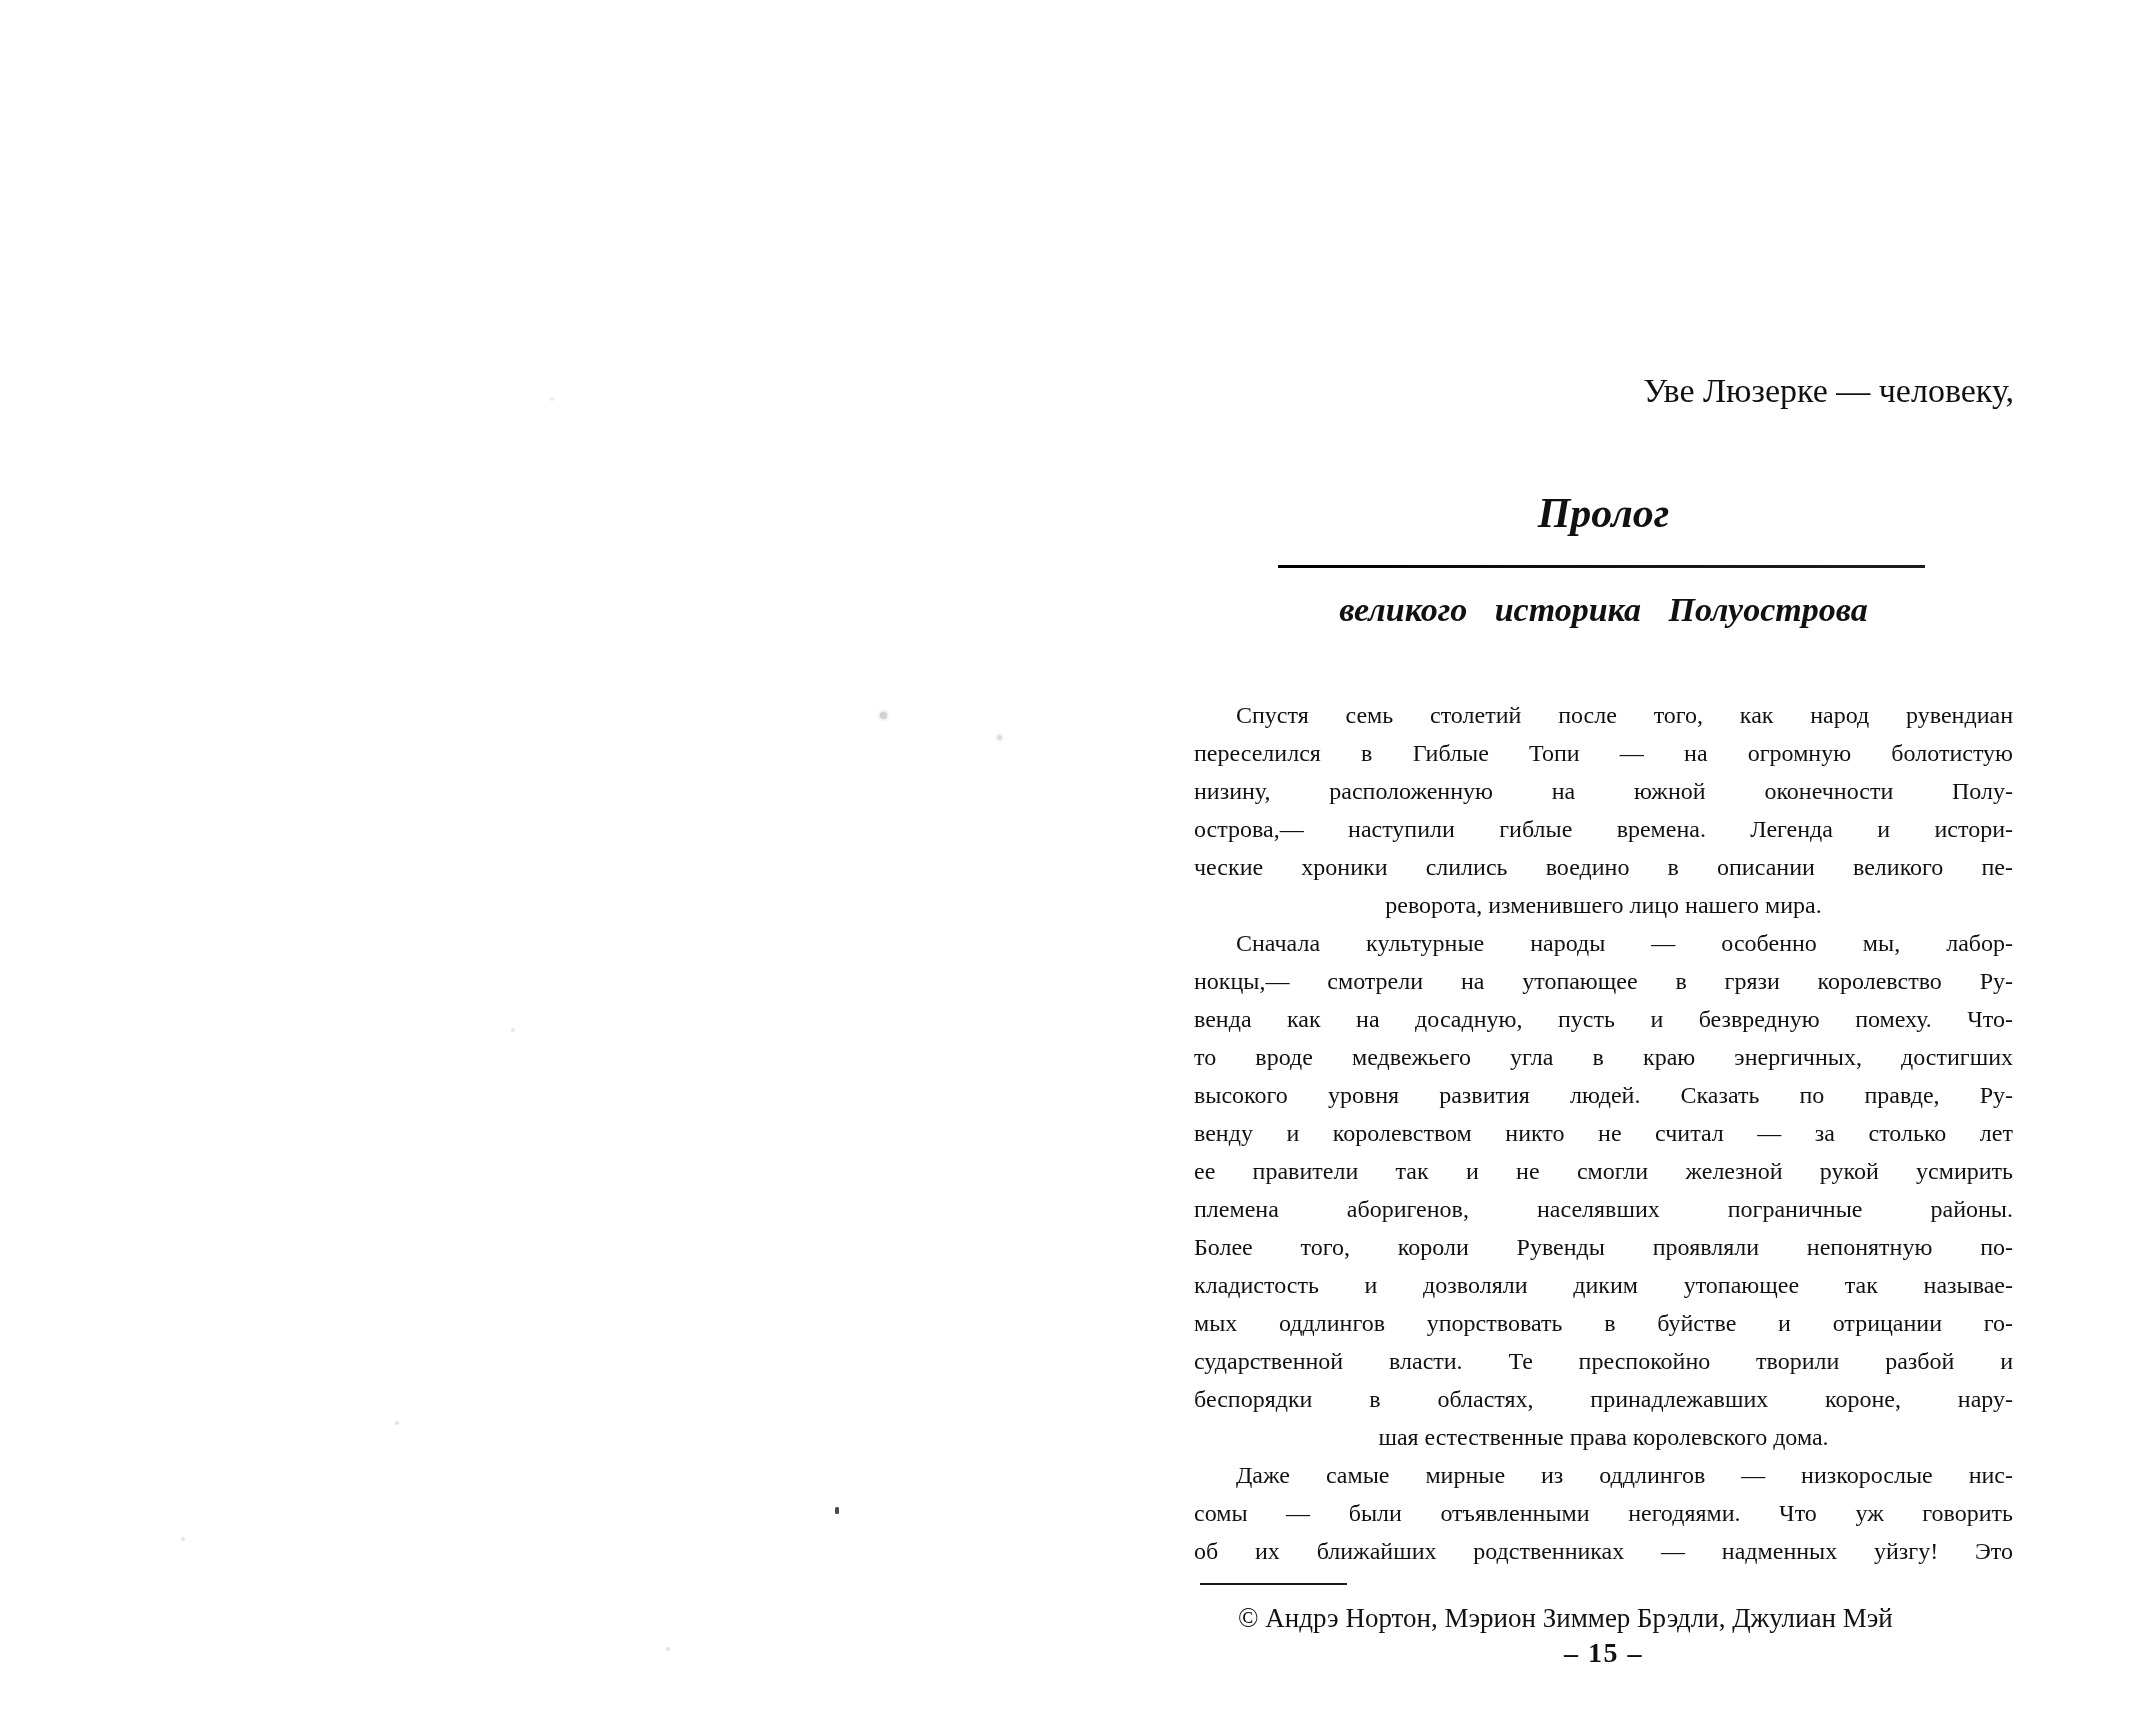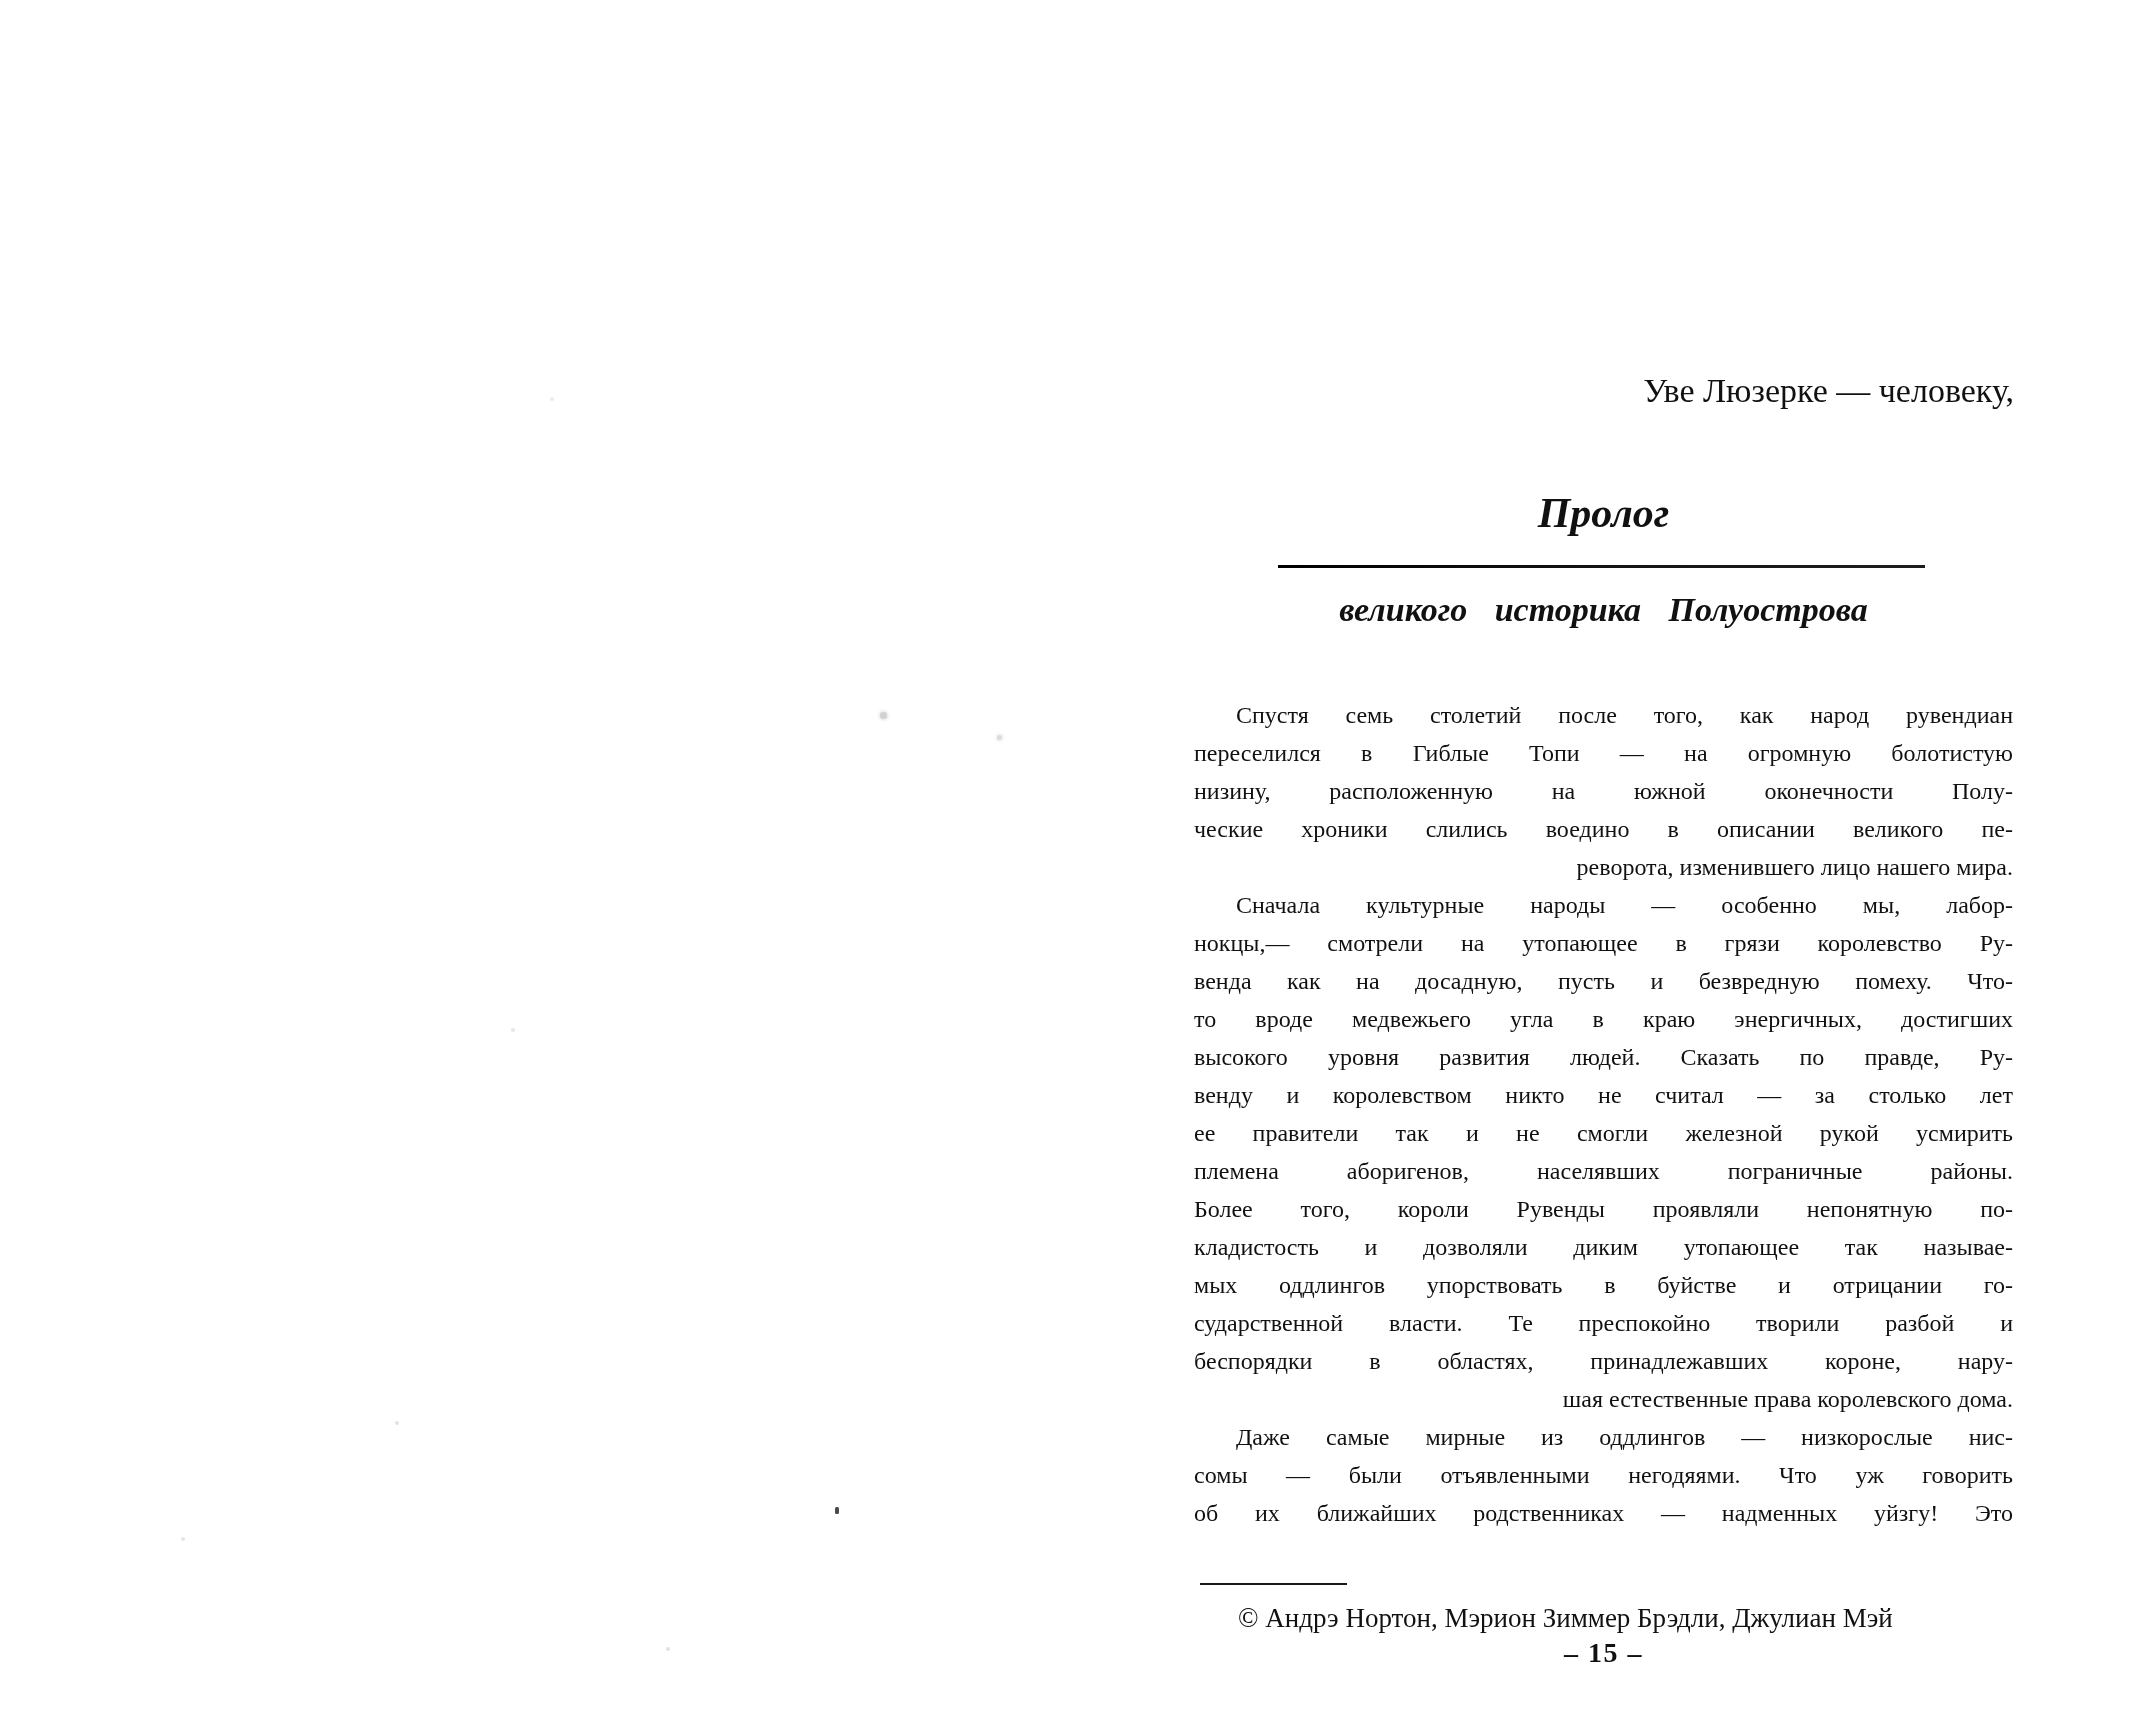--- a/index.html
+++ b/index.html
@@ -94,21 +94,21 @@
   }
   
   .ln::after {
     content: "";
     display: inline-block;
     width: 100%;
     height: 0;
     vertical-align: top;
   }
   .ln.ind { padding-left: 42px; }
-  .ln.left { text-align: right; }
+  .ln.left { text-align: center; }
   .ln.left::after { content: none; }
 
   .footnote-rule {
     position: absolute;
     left: 1200px;
     top: 1583px;
     width: 147px;
     height: 2.2px;
     background: #181818;
   }
@@ -158,20 +158,21 @@
     <div class="heading-rule"></div>
 
     <h2 class="subheading">
       <div>великого историка Полуострова</div>
     </h2>
 
     <div class="bodytext">
       <div class="ln ind">Спустя семь столетий после того, как народ рувендиан</div>
       <div class="ln">переселился в Гиблые Топи — на огромную болотистую</div>
       <div class="ln">низину, расположенную на южной оконечности Полу-</div>
+      <div class="ln">острова,— наступили гиблые времена. Легенда и истори-</div>
       <div class="ln">ческие хроники слились воедино в описании великого пе-</div>
       <div class="ln left">реворота, изменившего лицо нашего мира.</div>
       <div class="ln ind">Сначала культурные народы — особенно мы, лабор-</div>
       <div class="ln">нокцы,— смотрели на утопающее в грязи королевство Ру-</div>
       <div class="ln">венда как на досадную, пусть и безвредную помеху. Что-</div>
       <div class="ln">то вроде медвежьего угла в краю энергичных, достигших</div>
       <div class="ln">высокого уровня развития людей. Сказать по правде, Ру-</div>
       <div class="ln">венду и королевством никто не считал — за столько лет</div>
       <div class="ln">ее правители так и не смогли железной рукой усмирить</div>
       <div class="ln">племена аборигенов, населявших пограничные районы.</div>

